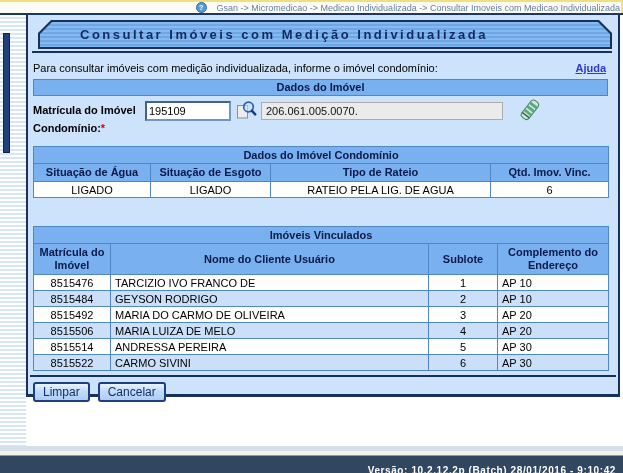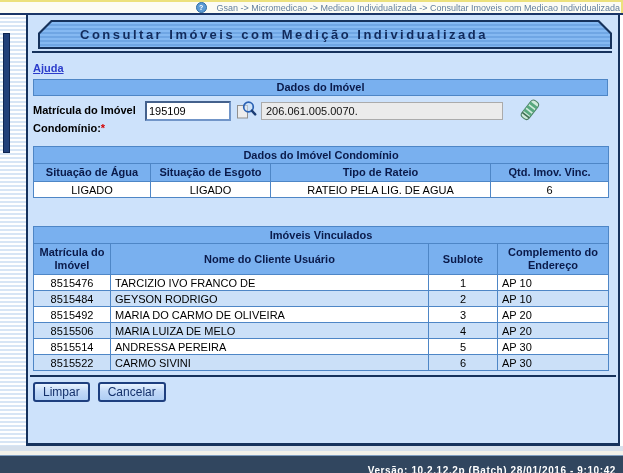--- a/index.html
+++ b/index.html
@@ -16,21 +16,21 @@
     justify-content:center;line-height:1;flex:0 0 auto;cursor:pointer;}
   .top-line{position:absolute;top:13px;left:0;width:623px;height:2px;background:#1B3668;}
 
   
   .gutter{position:absolute;top:15px;left:0;width:26px;height:431px;
     background:repeating-linear-gradient(180deg,#FFFFFF 0 2px,#D7E5F5 2px 4px);}
   .gutter-handle{position:absolute;top:18px;left:3px;width:5px;height:118px;
     background:#21407A;border:1px solid #0E2450;}
 
   
-  .panel{position:absolute;top:15px;left:26px;width:594px;height:431px;box-sizing:border-box;
+  .panel{position:absolute;top:15px;left:26px;width:594px;height:382px;box-sizing:border-box;
     background:#CDE2FB;border-left:2px solid #16325C;border-right:2px solid #16325C;
     border-bottom:3px solid #16325C;}
 
   .tab{position:relative;margin:5px 6px 0 10px;height:29px;background:#16325C;
     clip-path:polygon(13px 0,calc(100% - 13px) 0,100% 13px,100% 100%,0 100%,0 13px);}
   .tab-inner{position:absolute;left:2px;right:2px;top:2px;bottom:2px;
     background:repeating-linear-gradient(180deg,#85B9F2 0 2px,#6FA6E4 2px 4px);
     clip-path:polygon(12px 0,calc(100% - 12px) 0,100% 12px,100% 100%,0 100%,0 12px);
     display:flex;align-items:center;padding-left:40px;box-sizing:border-box;}
   .tab-title{font-size:13px;font-weight:bold;letter-spacing:2.5px;color:#122B5C;white-space:nowrap;}
@@ -103,20 +103,21 @@
   <div class="panel">
 
     <div class="tab">
       <div class="tab-inner">
         <span class="tab-title">Consultar Imóveis com Medição Individualizada</span>
       </div>
     </div>
     <div class="tab-underline"></div>
 
     <div class="intro-row">
+      <span>Para consultar imóveis com medição individualizada, informe o imóvel condomínio:</span>
       <a class="ajuda" href="#">Ajuda</a>
     </div>
 
     <div class="bar-standalone">Dados do Imóvel</div>
 
     <div class="form-row">
       <div class="form-label">
         <span>Matrícula do Imóvel Condomínio:</span><span class="req">*</span>
       </div>
       <input class="matricula-input" type="text" value="195109" style="">

